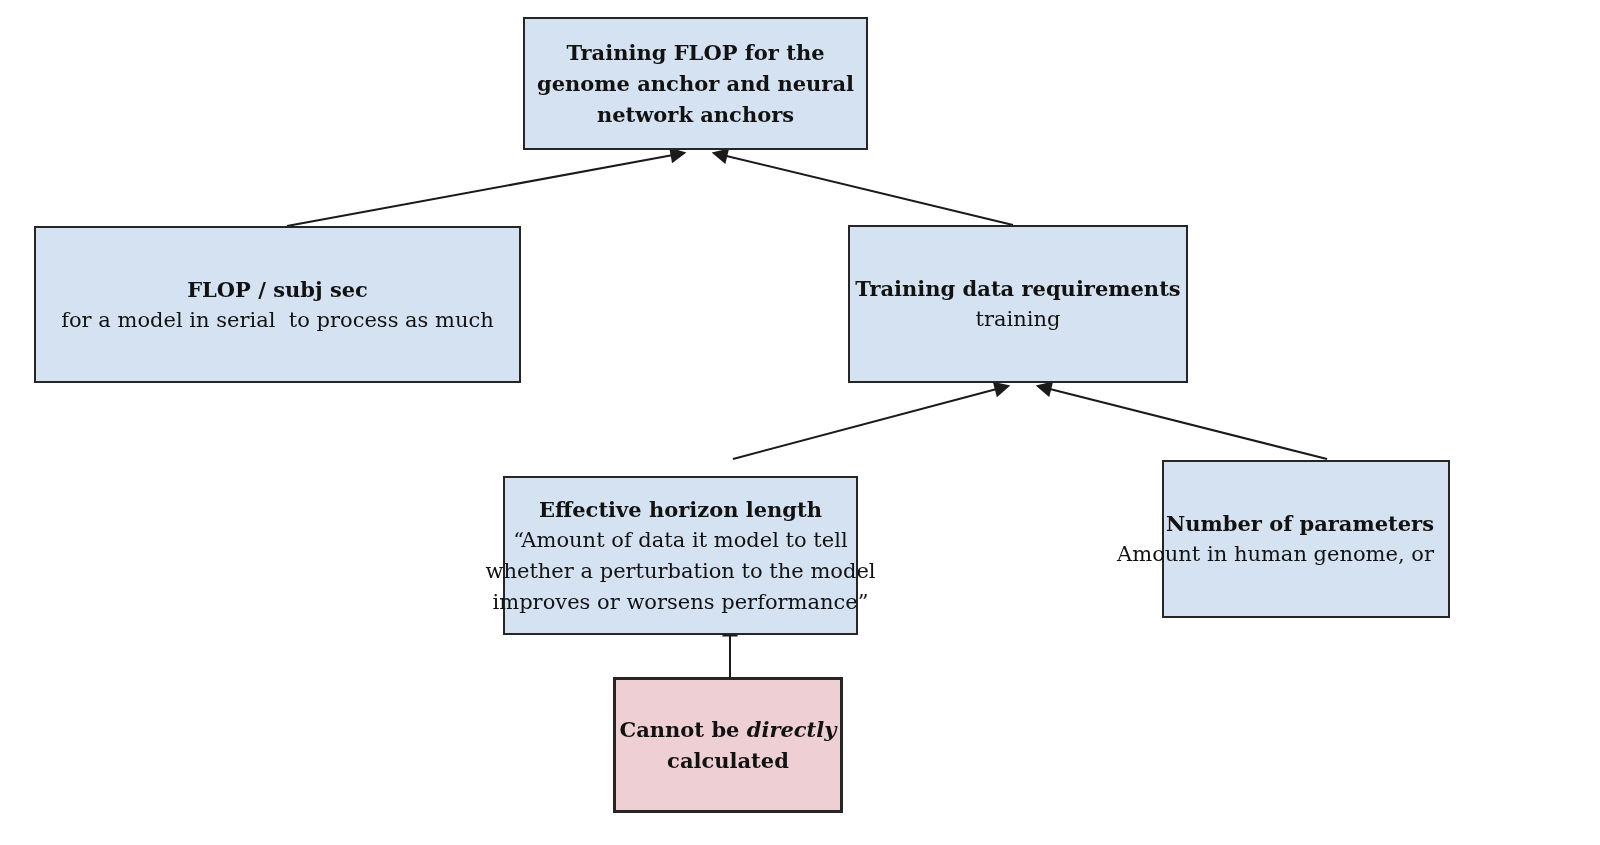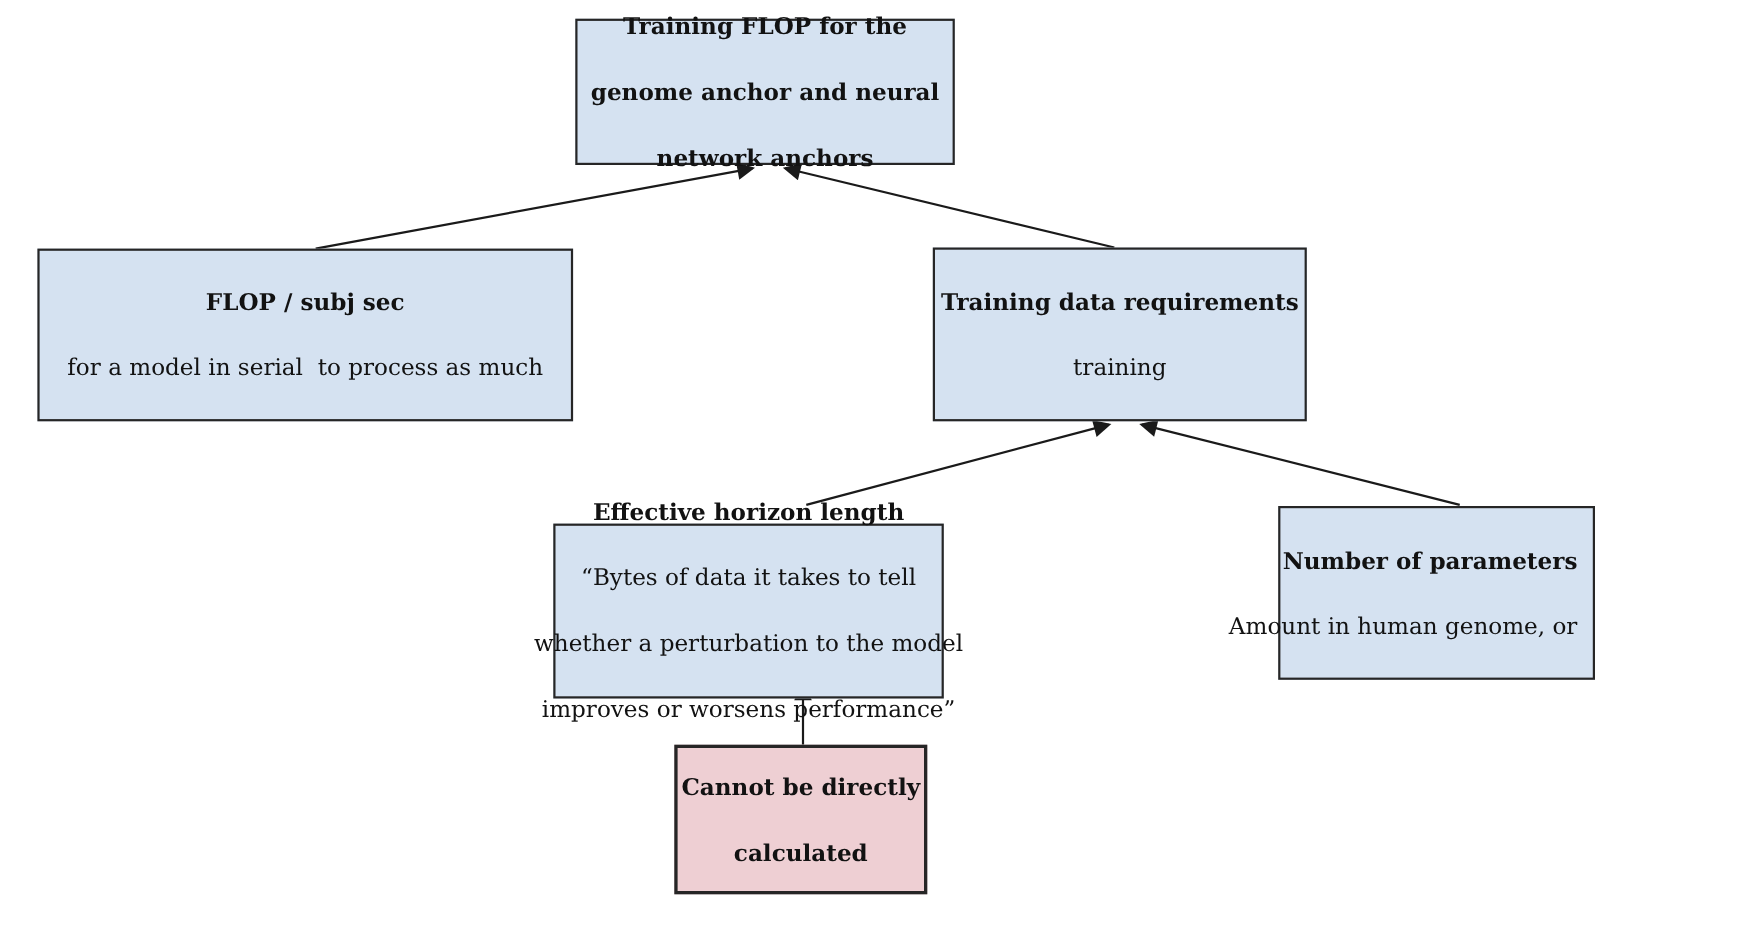--- a/index.html
+++ b/index.html
@@ -12,27 +12,26 @@
   .arrows{position:absolute;left:0;top:0;width:1600px;height:845px;}
   .arrows line{stroke:var(--arrow,#1a1a1a);stroke-width:2;}
   .node{
     position:absolute;box-sizing:border-box;
     display:flex;flex-direction:column;justify-content:center;align-items:center;
     text-align:center;
     border:2px solid var(--box-border,#262626);
     background:var(--box-blue,#d5e2f1);
     font-size:21px;line-height:31px;
     padding:6px 14px;
-    gap:29px;
   }
   .node.pink{background:var(--box-pink,#eecfd3);border-width:3px;font-weight:700;}
   .tl{font-weight:700;white-space:pre;}
   .bl{white-space:pre;}
   .u{text-decoration:underline;text-decoration-thickness:2px;text-underline-offset:3px;}
-  .i{}
+  .i{font-style:italic;}
   
   #node-top   {left:523px;top:17px; width:345px;height:133px;}
   #node-flop  {left:34px; top:226px;width:487px;height:157px;}
   #node-tdr   {left:848px;top:225px;width:340px;height:158px;}
   #node-ehl   {left:503px;top:476px;width:355px;height:159px;}
   #node-nop   {left:1162px;top:460px;width:288px;height:158px;align-items:flex-end;}
   #node-cannot{left:613px;top:677px;width:230px;height:136px;}
 </style>
 </head>
 <body>
@@ -63,21 +62,21 @@
     <div class="bl">for a model in serial  to process as much</div>
   </div>
 
   <div class="node" id="node-tdr">
     <div class="tl">Training data requirements</div>
     <div class="bl">training</div>
   </div>
 
   <div class="node" id="node-ehl">
     <div class="tl">Effective horizon length</div>
-    <div class="bl">“Bytes of data it takes to tell</div>
+    <div class="bl">“Amount of data it model to tell</div>
     <div class="bl">whether a perturbation to the model</div>
     <div class="bl">improves or worsens performance”</div>
   </div>
 
   <div class="node" id="node-nop">
     <div class="tl">Number of parameters</div>
     <div class="bl">Amount in human genome, or</div>
   </div>
 
   <div class="node pink" id="node-cannot">

